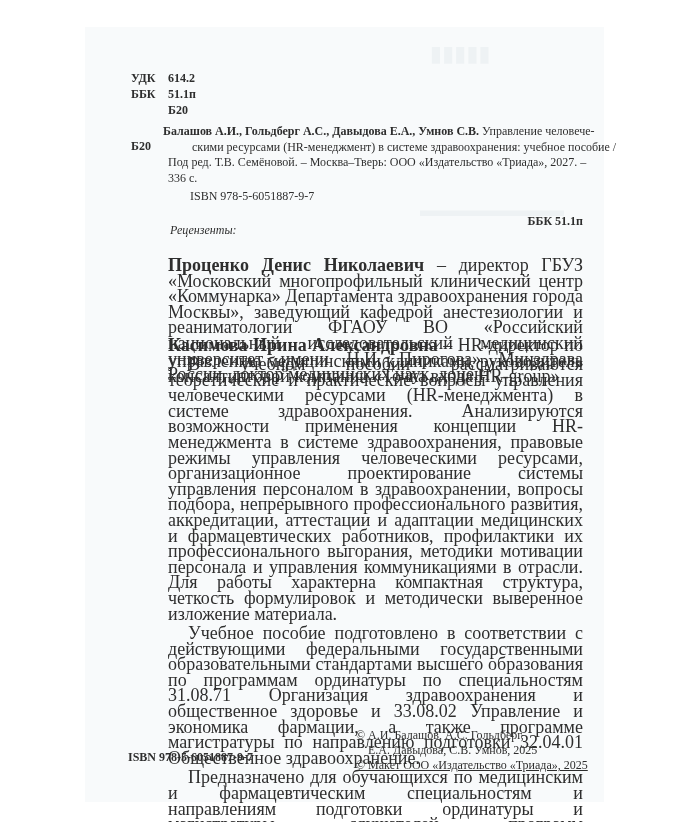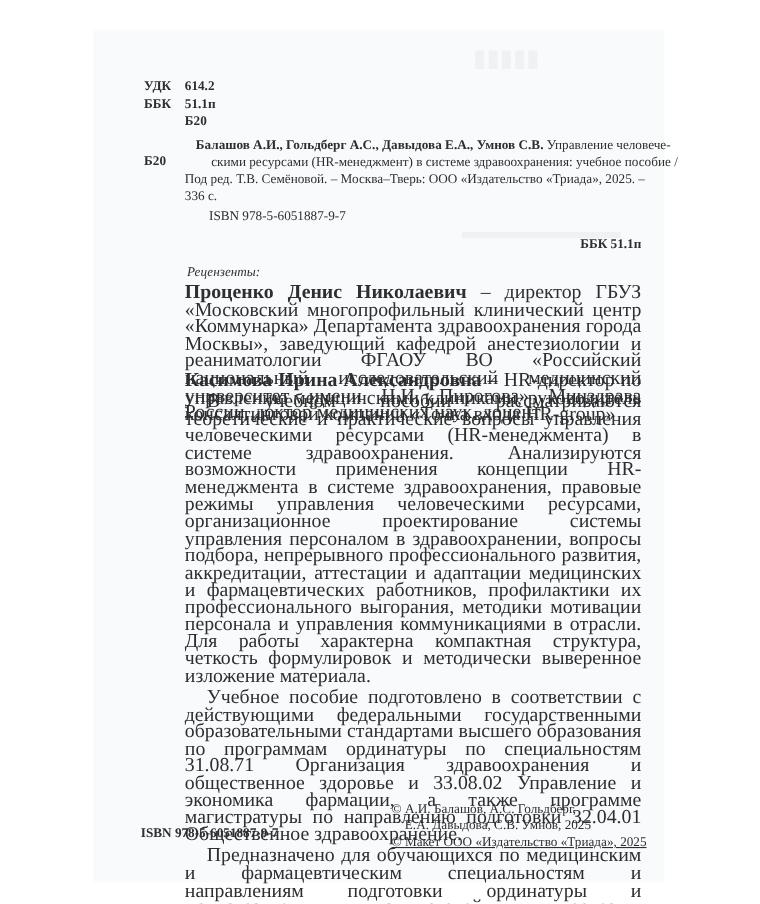--- a/index.html
+++ b/index.html
@@ -31,30 +31,30 @@
 <div class="ghost" style="left:430px;top:40px;">▮▮▮▮▮</div>
 <div class="ghost" style="left:420px;top:200px;font-size:18px;">▬▬▬▬▬▬▬▬</div>
 
 <div class="abs fs b" style="left:131px;top:71px;">УДК</div>
 <div class="abs fs b" style="left:168px;top:71px;">614.2</div>
 <div class="abs fs b" style="left:131px;top:87px;">ББК</div>
 <div class="abs fs b" style="left:168px;top:87px;">51.1п</div>
 <div class="abs fs b" style="left:168px;top:103px;">Б20</div>
 
 <div class="abs fs b" style="left:131px;top:139px;">Б20</div>
-<div class="abs fs" style="left:178px;top:124px;">
+<div class="abs fs" style="left:163px;top:124px;">
   <span class="b">Балашов А.И., Гольдберг А.С., Давыдова Е.А., Умнов С.В.</span><span> Управление человече-</span>
 </div>
 <div class="abs fs" style="left:168px;top:140px;margin-left:24px;">скими ресурсами (HR-менеджмент) в системе здравоохранения: учебное пособие /</div>
-<div class="abs fs" style="left:168px;top:155px;">Под ред. Т.В. Семёновой. – Москва–Тверь: ООО «Издательство «Триада», 2025. –</div>
+<div class="abs fs" style="left:168px;top:155px;">Под ред. Т.В. Семёновой. – Москва–Тверь: ООО «Издательство «Триада», 2027. –</div>
 <div class="abs fs" style="left:168px;top:171px;">336 с.</div>
 <div class="abs fs" style="left:190px;top:189px;">ISBN 978-5-6051887-9-7</div>
 <div class="abs fs b" style="right:108px;top:214px;">ББК 51.1п</div>
 
-<div class="abs fs ital" style="left:170px;top:240px;">Рецензенты:</div>
+<div class="abs fs ital" style="left:170px;top:223px;">Рецензенты:</div>
 <div class="block" style="top:258px;">
   <p><span class="b">Проценко Денис Николаевич</span><span> – директор ГБУЗ «Московский многопрофильный клинический центр «Коммунарка» Департамента здравоохранения города Москвы», заведующий кафедрой анестезиологии и реаниматологии ФГАОУ ВО «Российский национальный исследовательский медицинский университет имени Н.И. Пирогова» Минздрава России, доктор медицинских наук, доцент</span></p>
 </div>
 <div class="block" style="top:338px;">
   <p><span class="b">Касимова Ирина Александровна</span><span> – HR-директор по управлению медицинскими клиниками, руководитель консалтинговой компании «Точка входа HR-group»</span></p>
 </div>
 
 <div class="block" style="top:357px;">
   <p class="indent" style="margin-bottom:4px;">В учебном пособии рассматриваются теоретические и практические вопросы управления человеческими ресурсами (HR-менеджмента) в системе здравоохранения. Анализируются возможности применения концепции HR-менеджмента в системе здравоохранения, правовые режимы управления человеческими ресурсами, организационное проектирование системы управления персоналом в здравоохранении, вопросы подбора, непрерывного профессионального развития, аккредитации, аттестации и адаптации медицинских и фармацевтических работников, профилактики их профессионального выгорания, методики мотивации персонала и управления коммуникациями в отрасли. Для работы характерна компактная структура, четкость формулировок и методически выверенное изложение материала.</p>
   <p class="indent" style="margin-bottom:4px;">Учебное пособие подготовлено в соответствии с действующими федеральными государственными образовательными стандартами высшего образования по программам ординатуры по специальностям 31.08.71 Организация здравоохранения и общественное здоровье и 33.08.02 Управление и экономика фармации, а также программе магистратуры по направлению подготовки 32.04.01 Общественное здравоохранение.</p>

